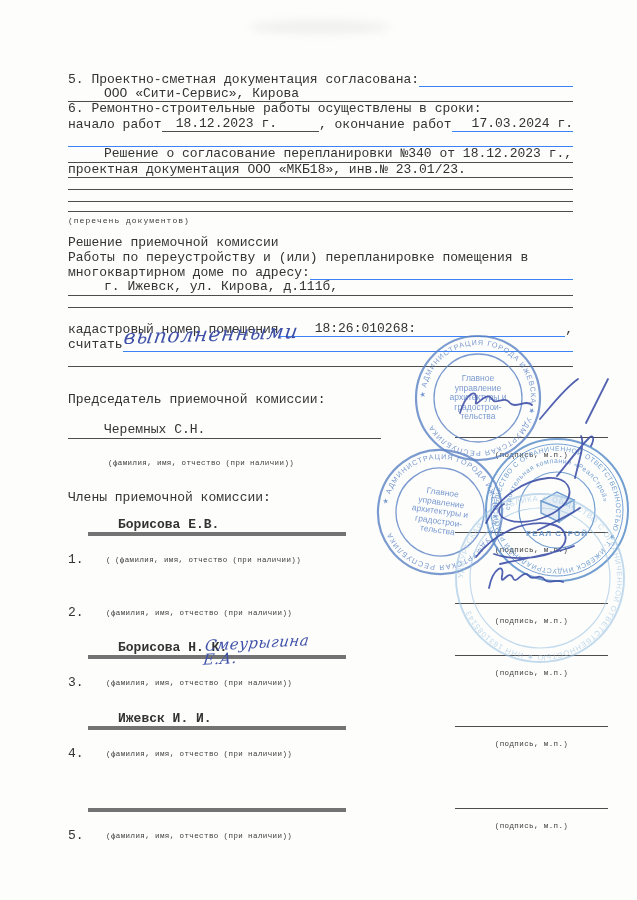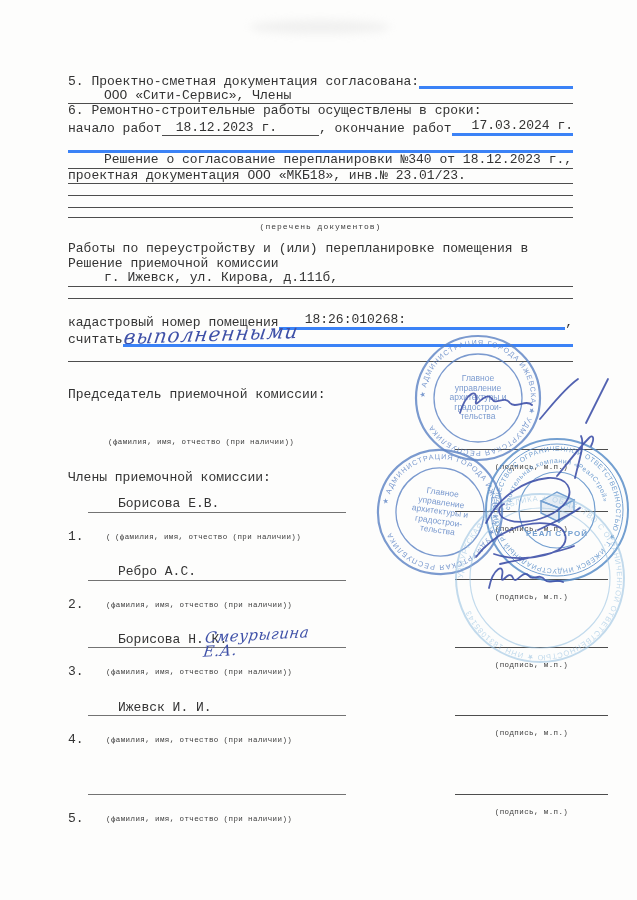--- a/index.html
+++ b/index.html
@@ -8,29 +8,29 @@
     background:#fdfdfc; overflow:hidden;
     font-family:"Liberation Mono","DejaVu Sans Mono",monospace;
     color:#333;
   }
   .content {
     position:absolute; left:68px; top:72px; width:505px;
     font-size:13px; line-height:14.4px;
   }
   .row { display:flex; align-items:flex-end; white-space:nowrap; }
   .uline { border-bottom:1px solid #4d4d4d; }
-  .fill { flex:1; border-bottom:3px solid #3b82f6; min-height:14px; }
+  .fill { flex:1; border-bottom:1px solid #3b82f6; min-height:14px; }
   .ruled { height:11px; border-bottom:1px solid #4d4d4d; }
   .w150 { width:150px; padding-left:14px; }
   .indent { padding-left:36px; }
-  .caption-center { text-align:center; font-size:8px; letter-spacing:1px; color:#3c3c3c; margin-top:2px; }
+  .caption-center { text-align:left; font-size:8px; letter-spacing:1px; color:#3c3c3c; margin-top:2px; }
   .smallcap { font-size:7.5px; letter-spacing:0.4px; color:#3c3c3c; }
   .sig-row { position:relative; margin-bottom:21px; }
   .leftcol { width:278px; }
-  .nameline { border-bottom:1px solid #737373; padding-left:30px; min-height:14px; }
+  .nameline { border-bottom:4px solid #737373; padding-left:30px; min-height:14px;font-weight:bold; }
   .chair-nameline { width:277px; border-bottom:1px solid #4d4d4d; padding-left:36px; min-height:14px; }
   .leftcap { display:flex; margin-top:17px; padding-left:18px; }
   .rightcol { position:absolute; left:387px; top:0; width:153px; }
   .signline { border-bottom:1px solid #4d4d4d; min-height:14px; }
   .rightcap { text-align:center; margin-top:10px;font-family:Liberation Mono, monospace; }
   .memrow { display:flex; align-items:flex-end; }
   .num { width:20px; }
   .members-label { margin-top:20px; }
   .members { margin-top:12px; }
   .gap8 { height:8px; } .gap14 { height:14px; }
@@ -61,21 +61,21 @@
 <div class="page">
   <div class="smudge"></div>
 
   <div class="content">
 
     <div class="row">
       <span>5. Проектно-сметная документация согласована:</span>
       <span class="fill"></span>
     </div>
     <div class="row uline">
-      <span class="indent">ООО «Сити-Сервис», Члены</span>
+      <span class="indent">ООО «Сити-Сервис», Кирова</span>
     </div>
 
     <div class="row">
       <span>6. Ремонтно-строительные работы осуществлены в сроки:</span>
     </div>
     <div class="row">
       <span>начало работ</span>
       <span class="uline w150">18.12.2023 г.</span>
       <span>, окончание работ</span>
       <span class="fill indent" style="padding-left:20px">17.03.2024 г.</span>
@@ -91,51 +91,56 @@
       <span>проектная документация ООО «МКБ18», инв.№ 23.01/23.</span>
     </div>
     <div class="ruled"></div>
     <div class="ruled"></div>
     <div class="ruled" style="height:9px"></div>
     <div class="caption-center">(перечень документов)</div>
 
     <div class="gap8"></div>
 
     <div class="row">
+      <span>Решение приемочной комиссии</span>
+    </div>
+    <div class="row">
       <span>Работы по переустройству и (или) перепланировке помещения в</span>
     </div>
     <div class="row">
-      <span>Решение приемочной комиссии</span>
+      <span>многоквартирном доме по адресу:</span>
+      <span class="fill"></span>
     </div>
     <div class="row uline">
       <span class="indent">г. Ижевск, ул. Кирова, д.111б,</span>
     </div>
     <div class="ruled"></div>
 
     <div class="gap14"></div>
 
     <div class="row">
       <span>кадастровый номер помещения</span>
-      <span class="fill" style="padding-left:26px">18:26:010268:</span>
+      <span class="fill" style="padding-left:36px">18:26:010268:</span>
       <span>,</span>
     </div>
     <div class="row">
       <span>считать</span>
       <span class="fill"></span>
     </div>
     <div class="ruled" style="height:14px"></div>
 
     <div class="gap26"></div>
 
     <div class="row">
       <span>Председатель приемочной комиссии:</span>
     </div>
     <div class="gap16"></div>
     <div class="sig-row">
       <div class="leftcol">
+        <div class="chair-nameline">Черемных С.Н.</div>
         <div class="leftcap smallcap" style="padding-left:40px">(фамилия, имя, отчество (при наличии))</div>
       </div>
       <div class="rightcol">
         <div class="signline"></div>
         <div class="rightcap smallcap">(подпись, м.п.)</div>
       </div>
     </div>
 
     <div class="row members-label">
       <span>Члены приемочной комиссии:</span>
@@ -157,21 +162,20 @@
         <div class="rightcol">
           <div class="signline"></div>
           <div class="rightcap smallcap">(подпись, м.п.)</div>
         </div>
       </div>
 
       <div class="sig-row">
         <div class="leftcol memrow">
           <span class="num">2.</span>
           <div style="flex:1">
-            <div class="nameline">Ребро А.С.</div>
             <div class="leftcap smallcap">
                 <span>(фамилия, имя, отчество (при наличии))</span>
               </div>
           </div>
         </div>
         <div class="rightcol">
           <div class="signline"></div>
           <div class="rightcap smallcap">(подпись, м.п.)</div>
         </div>
       </div>

